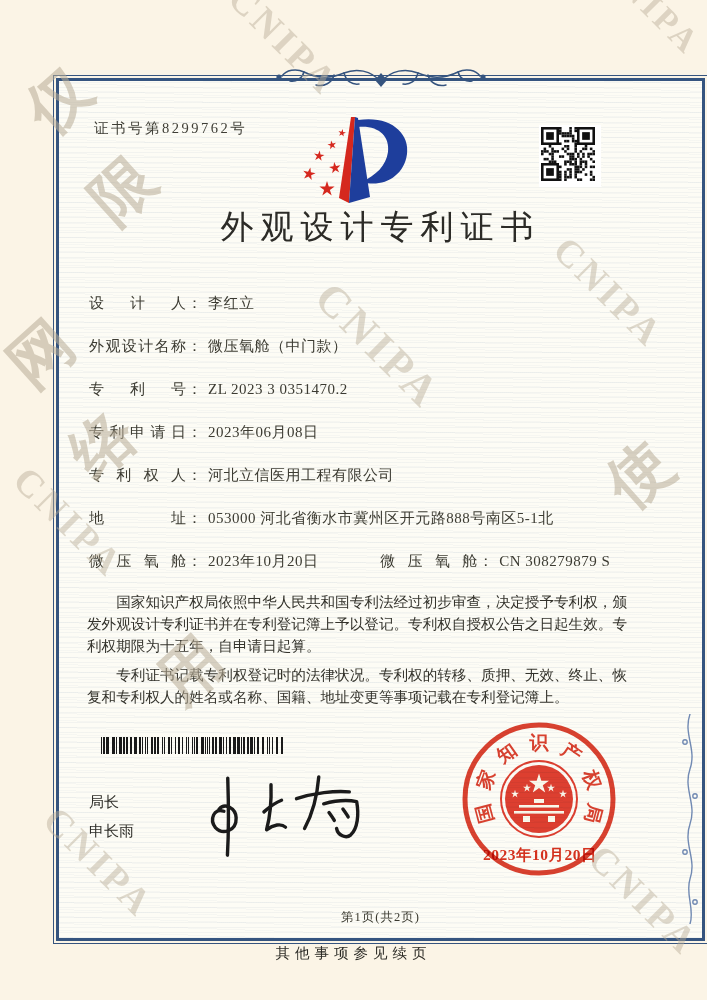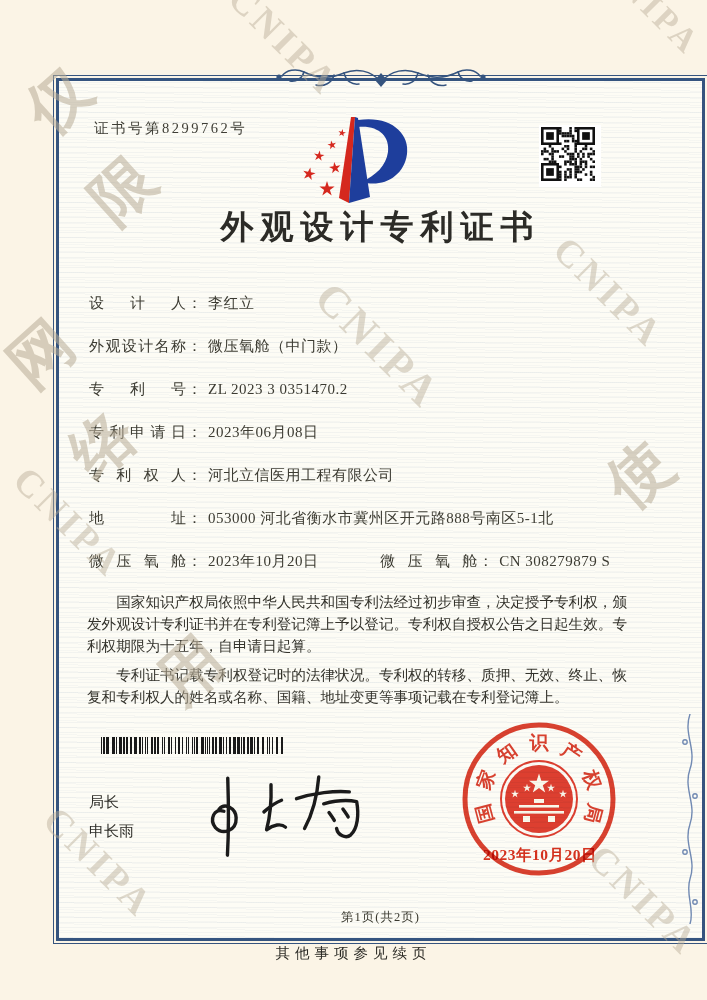--- a/index.html
+++ b/index.html
@@ -23,21 +23,21 @@
       repeating-linear-gradient(0deg, rgba(90,118,160,.065) 0 1px, transparent 1px 5px),
       repeating-linear-gradient(2deg, rgba(90,118,160,.045) 0 1px, transparent 1px 7px);
     z-index:2;
   }
   .frame > *{position:absolute;}
   .ornament-top{left:50%;top:-21px;transform:translateX(-50%);}
   .ornament-right{right:1px;bottom:14px;opacity:.85;}
   .cert-no{left:35px;top:38px;font-size:14.5px;letter-spacing:2.5px;color:#3e3d35;}
   .logo{left:235px;top:30px;}
   .qr{left:480px;top:44px;width:58px;height:58px;background:#fff;padding:2px;}
-  .title{left:0;top:124px;width:100%;text-align:center;font-size:33px;font-weight:700;
+  .title{left:0;top:124px;width:100%;text-align:center;font-size:33px;font-weight:400;
          letter-spacing:7px;color:#2c2b27;}
   
   .fields{left:30px;top:212px;width:540px;font-size:15px;color:#3c3b32;}
   .field-row{line-height:21px;margin-bottom:22px;white-space:nowrap;}
   .flabel{display:inline-block;width:97px;text-align:justify;text-align-last:justify;vertical-align:top;}
   .fcolon{display:inline-block;margin:0 6px 0 1px;}
   .fvalue{letter-spacing:.5px;}
   .second-pair{margin-left:58px;}
   
   .paras{left:28px;top:510px;width:544px;font-size:14.6px;line-height:22px;color:#33322b;}

